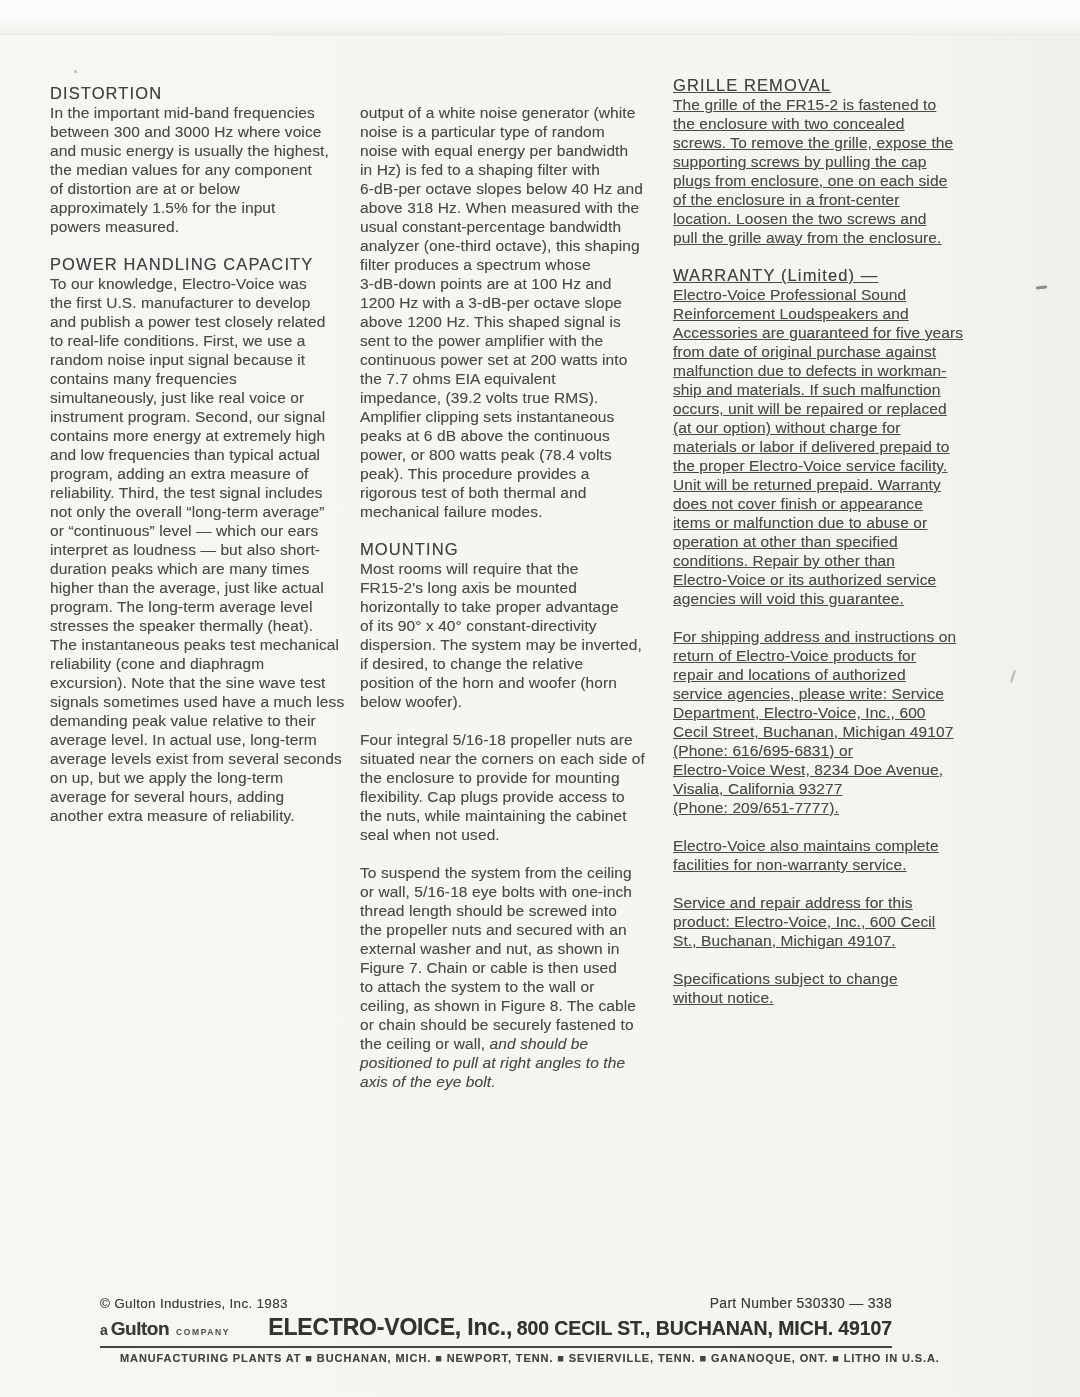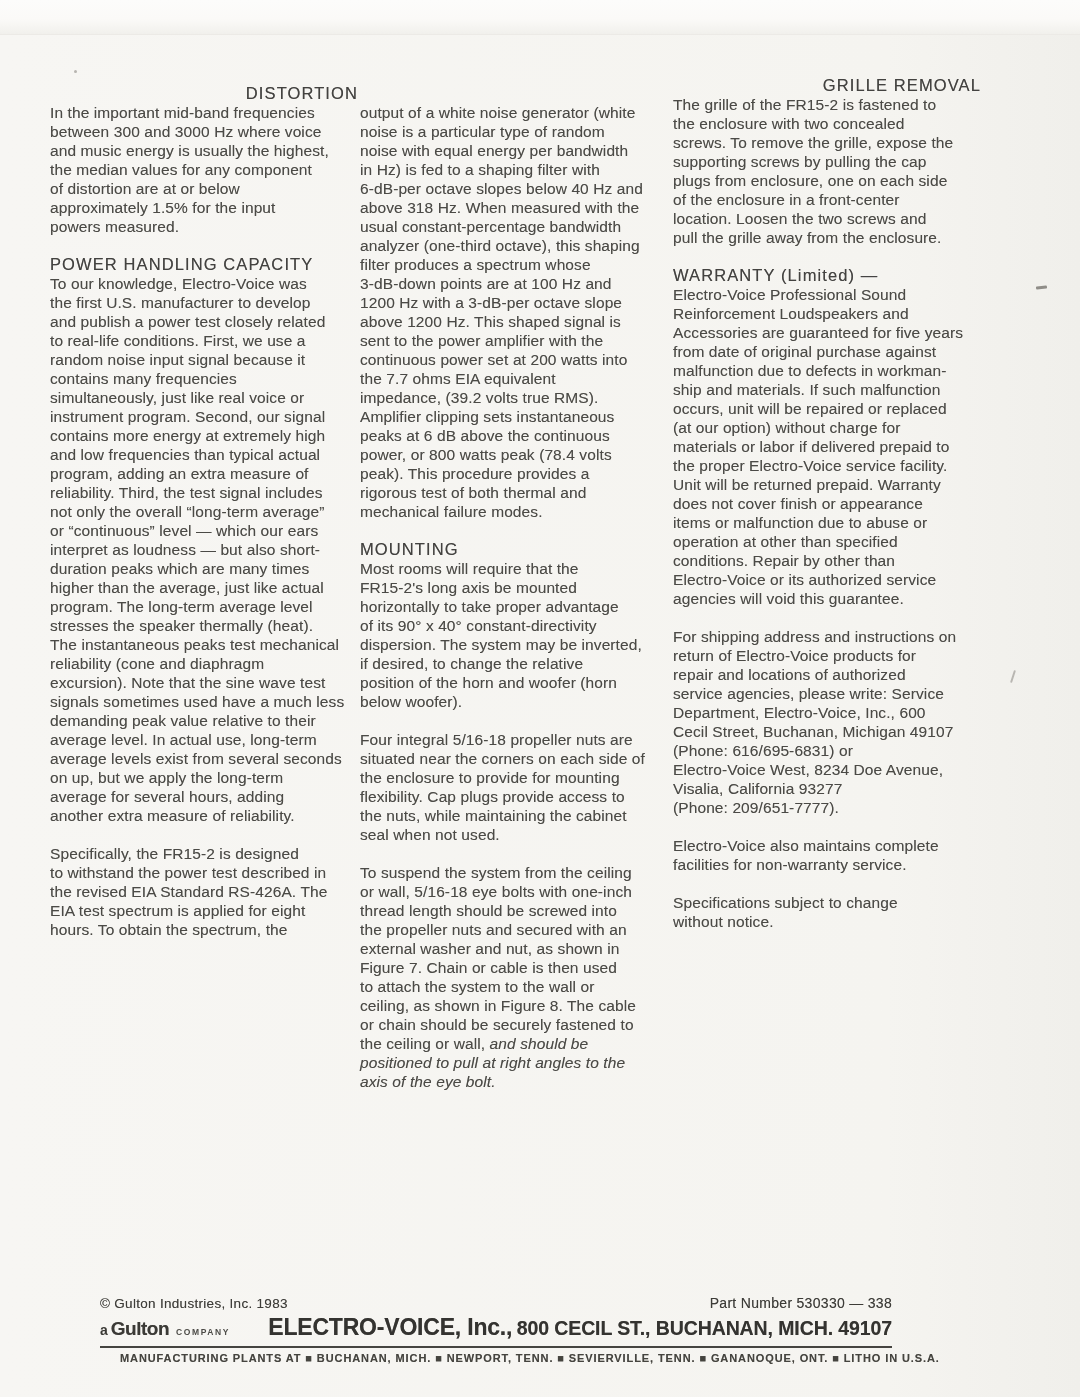--- a/index.html
+++ b/index.html
@@ -25,40 +25,40 @@
   .speck-1 { left: 1036px; top: 286px; width: 11px; height: 3px; transform: rotate(-6deg); background:#8f8d88; }
   .speck-2 { left: 1012px; top: 670px; width: 2px; height: 13px; transform: rotate(18deg); background:#aaa8a2; opacity:.8; }
   .speck-3 { left: 74px; top: 70px; width: 3px; height: 3px; background:#b7b5b0; border-radius:50%; }
   .col {
     position: absolute;
     width: 308px;
     text-align: left;
   }
   .col-1 { left: 50px;  top: 84px;  }
   .col-2 { left: 360px; top: 103px; }
-  .col-3 { left: 673px; top: 76px;  }
+  .col-3 { left: 673px; top: 76px; text-decoration: underline;  }
   .para {
     white-space: pre-line;
     font-size: 15.5px;
     line-height: 19px;
     letter-spacing: 0.1px;
     margin: 0 0 19px 0;
     color: #4b4a46;
     text-shadow: 0 0 0.5px rgba(75, 74, 70, 0.4);
   }
   .heading {
     font-size: 16.5px;
     line-height: 19px;
     font-weight: 400;
     letter-spacing: 1.1px;
     margin: 7px 0 0 0;
     color: #434240;
     text-shadow: 0 0 0.6px rgba(60, 60, 56, 0.55);
   }
-  .heading.first { margin-top: 0; text-align: right; }
+  .heading.first { margin-top: 0; }
   .italic { font-style: italic; }
   .footer {
     position: absolute;
     left: 100px;
     top: 1295px;
     width: 792px;
   }
   .footer-row-1 {
     display: flex;
     justify-content: space-between;
@@ -161,25 +161,20 @@
 The instantaneous peaks test mechanical
 reliability (cone and diaphragm
 excursion). Note that the sine wave test
 signals sometimes used have a much less
 demanding peak value relative to their
 average level. In actual use, long-term
 average levels exist from several seconds
 on up, but we apply the long-term
 average for several hours, adding
 another extra measure of reliability.</div>
-    <div class="para">Specifically, the FR15-2 is designed
-to withstand the power test described in
-the revised EIA Standard RS-426A. The
-EIA test spectrum is applied for eight
-hours. To obtain the spectrum, the</div>
   </div>
 
   <div class="col col-2">
     <div class="para">output of a white noise generator (white
 noise is a particular type of random
 noise with equal energy per bandwidth
 in Hz) is fed to a shaping filter with
 6-dB-per octave slopes below 40 Hz and
 above 318 Hz. When measured with the
 usual constant-percentage bandwidth
@@ -260,20 +255,23 @@
 repair and locations of authorized
 service agencies, please write: Service
 Department, Electro-Voice, Inc., 600
 Cecil Street, Buchanan, Michigan 49107
 (Phone: 616/695-6831) or
 Electro-Voice West, 8234 Doe Avenue,
 Visalia, California 93277
 (Phone: 209/651-7777).</div>
     <div class="para">Electro-Voice also maintains complete
 facilities for non-warranty service.</div>
+    <div class="para">Service and repair address for this
+product: Electro-Voice, Inc., 600 Cecil
+St., Buchanan, Michigan 49107.</div>
     <div class="para">Specifications subject to change
 without notice.</div>
   </div>
 
   <div class="footer">
     <div class="footer-row-1">
       <span class="copyright">© Gulton Industries, Inc. 1983</span>
       <span class="part-number">Part Number 530330 — 338</span>
     </div>
     <div class="footer-row-2">

